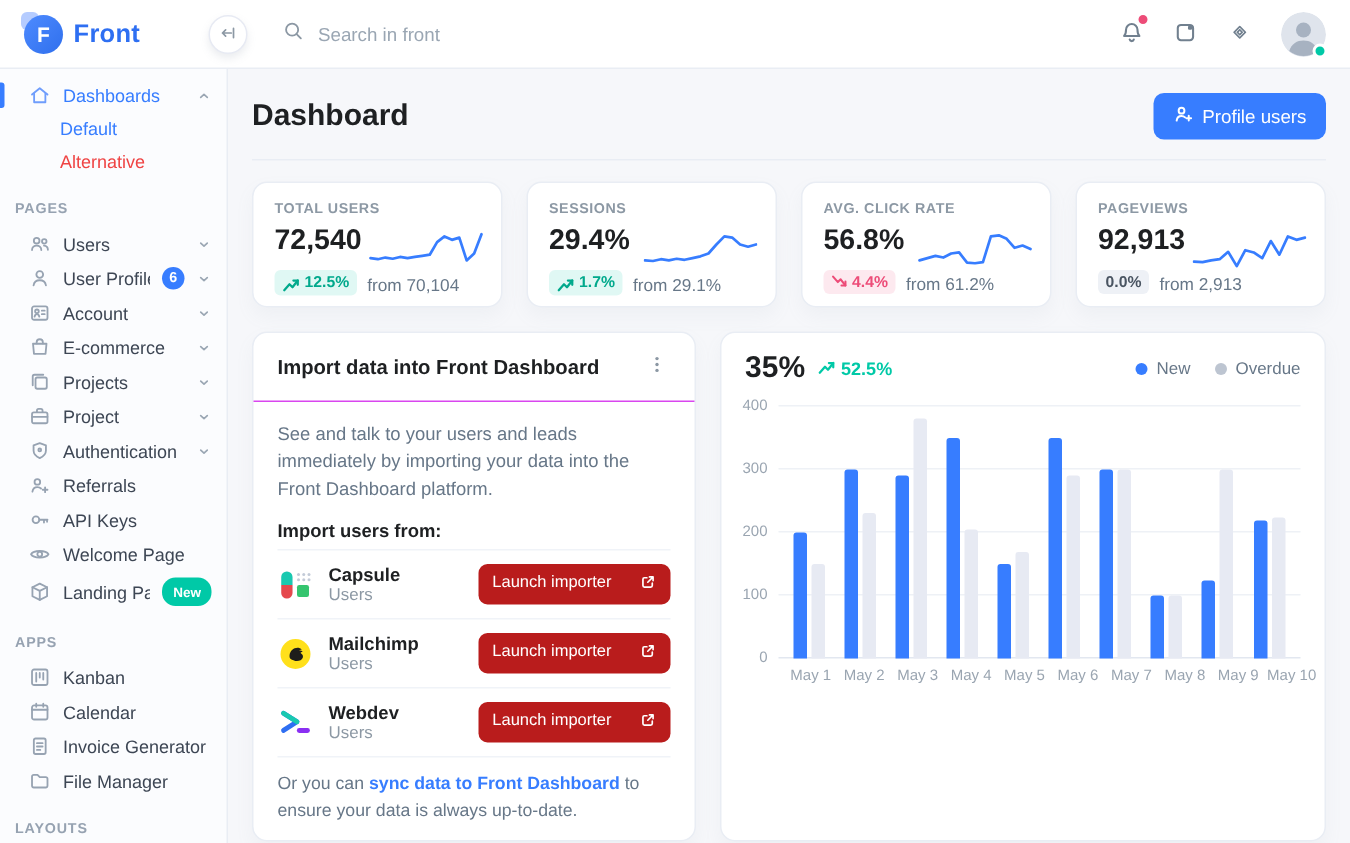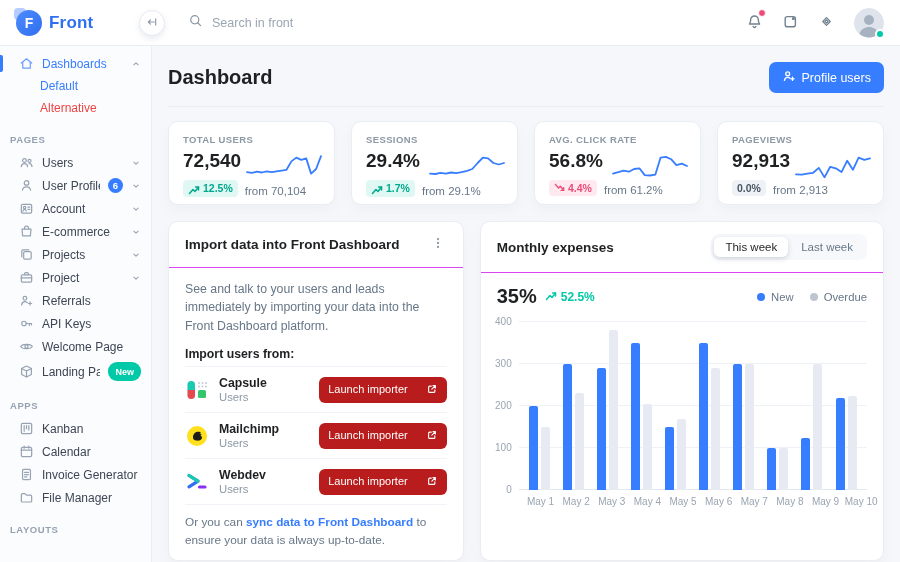--- a/index.html
+++ b/index.html
@@ -269,20 +269,34 @@
         </span>
       </div>
       <div class="nav-item">
         <span class="nav-icon">
           <svg width="15" height="15" viewBox="0 0 16 16" fill="none" stroke="currentColor" stroke-width="1.3" stroke-linecap="round" stroke-linejoin="round">
             <rect x="2.5" y="5.2" width="11" height="7.8" rx="1.3"></rect>
             <path d="M6 5V4a1.2 1.2 0 0 1 1.2-1.2h1.6A1.2 1.2 0 0 1 10 4v1M2.5 8.4h11"></path>
           </svg>
         </span>
         <span class="nav-label">Project</span>
+        <span class="chev">
+          <svg width="10" height="10" viewBox="0 0 16 16" fill="none" stroke="currentColor" stroke-width="1.8" stroke-linecap="round" stroke-linejoin="round">
+            <path d="M4.5 6.5L8 9.7l3.5-3.2"></path>
+          </svg>
+        </span>
+      </div>
+      <div class="nav-item">
+        <span class="nav-icon">
+          <svg width="15" height="15" viewBox="0 0 16 16" fill="none" stroke="currentColor" stroke-width="1.3" stroke-linecap="round" stroke-linejoin="round">
+            <path d="M8 2.6l4.4 1.6v3.6c0 2.8-1.9 4.3-4.4 5.4-2.5-1.1-4.4-2.6-4.4-5.4V4.2z"></path>
+            <circle cx="8" cy="7.4" r="1"></circle>
+          </svg>
+        </span>
+        <span class="nav-label">Authentication</span>
         <span class="chev">
           <svg width="10" height="10" viewBox="0 0 16 16" fill="none" stroke="currentColor" stroke-width="1.8" stroke-linecap="round" stroke-linejoin="round">
             <path d="M4.5 6.5L8 9.7l3.5-3.2"></path>
           </svg>
         </span>
       </div>
       <div class="nav-item">
         <span class="nav-icon">
           <svg width="15" height="15" viewBox="0 0 16 16" fill="none" stroke="currentColor" stroke-width="1.3" stroke-linecap="round" stroke-linejoin="round">
             <circle cx="6.3" cy="5.6" r="2"></circle>
@@ -527,27 +541,20 @@
               </button>
             </div>
           </div>
         <p class="import-footer">
           <span>Or you can </span><a href="#">sync data to Front Dashboard</a><span> to ensure your data is always up-to-date.</span>
         </p>
       </div>
     </section>
 
     <section class="card">
-      <div class="card-header">
-        <h2 class="card-title">Monthly expenses</h2>
-        <div class="segmented" id="week-toggle">
-            <button class="seg-btn active">This week</button>
-            <button class="seg-btn">Last week</button>
-          </div>
-      </div>
       <div class="exp-subrow">
         <span class="exp-value">35%</span>
         <span class="exp-delta">
           <span><svg width="12" height="12" viewBox="0 0 12 12" fill="none" stroke="currentColor" stroke-width="1.5" stroke-linecap="round" stroke-linejoin="round">
                 <path d="M1.5 10.5L5 6.5l2 2 3.5-4.5"></path>
                 <path d="M7.6 4h2.9v2.9"></path>
               </svg></span>
           <span>52.5%</span>
         </span>
         <div class="legend" id="chart-legend">

